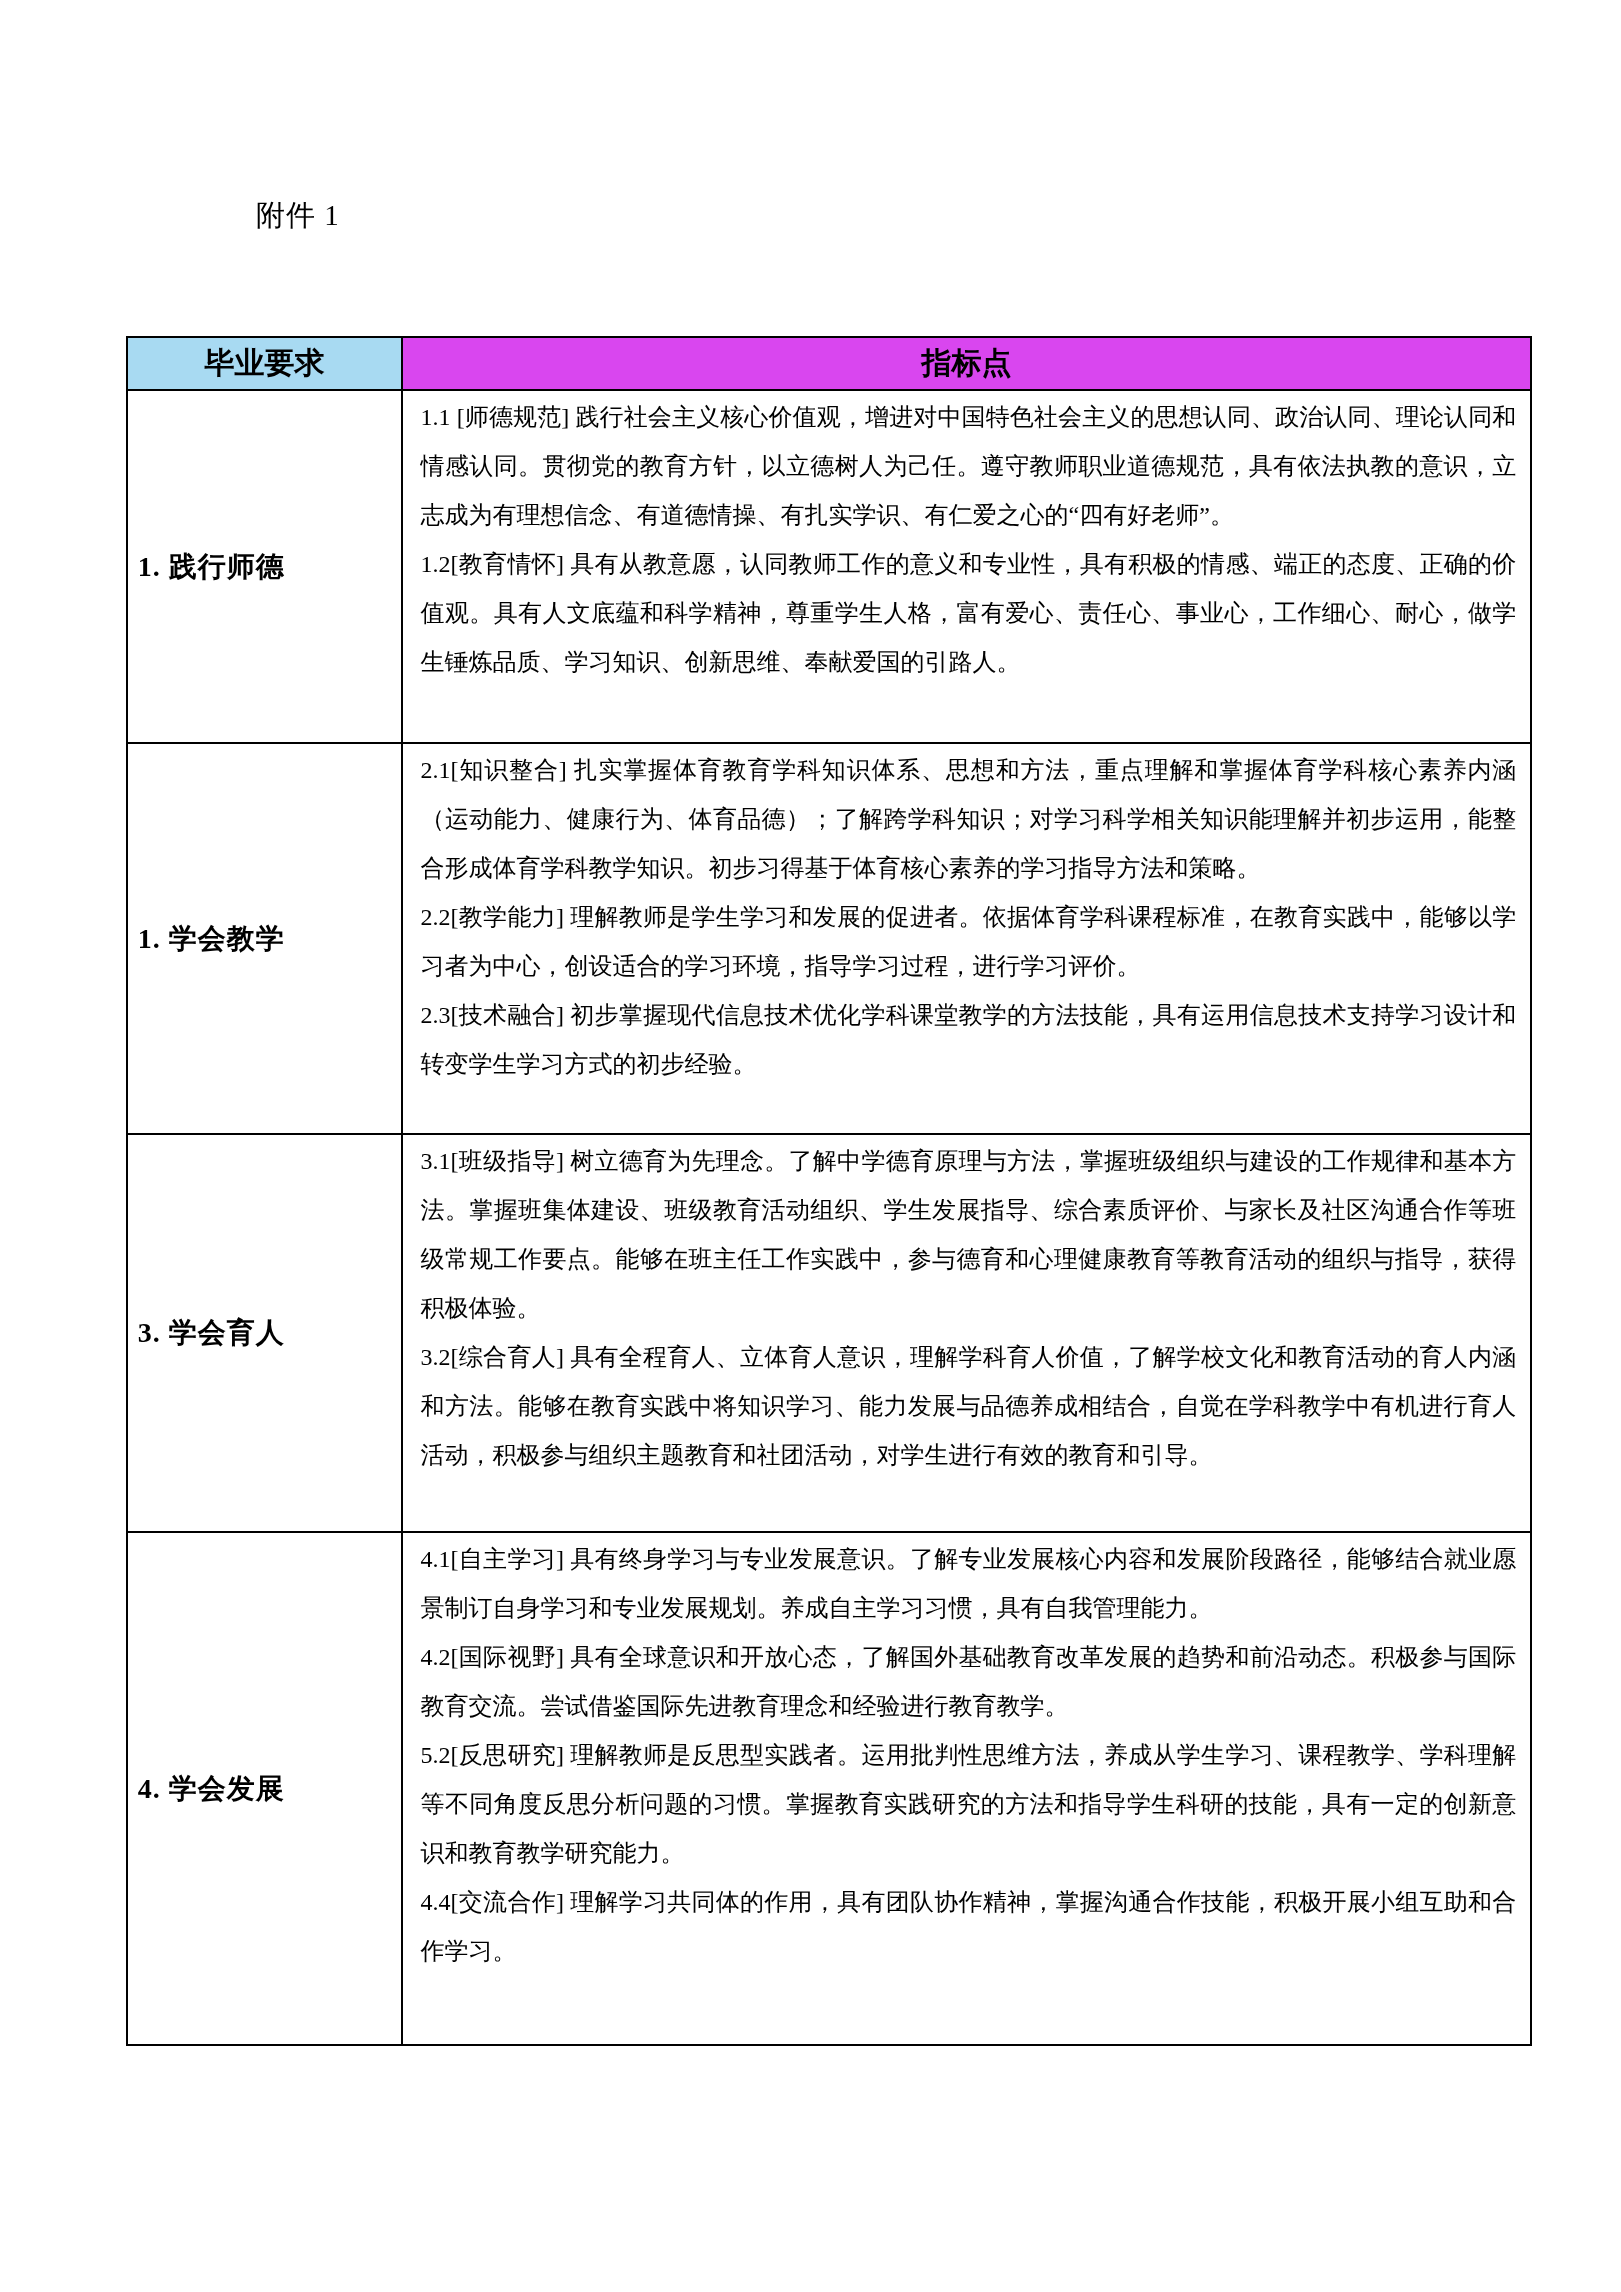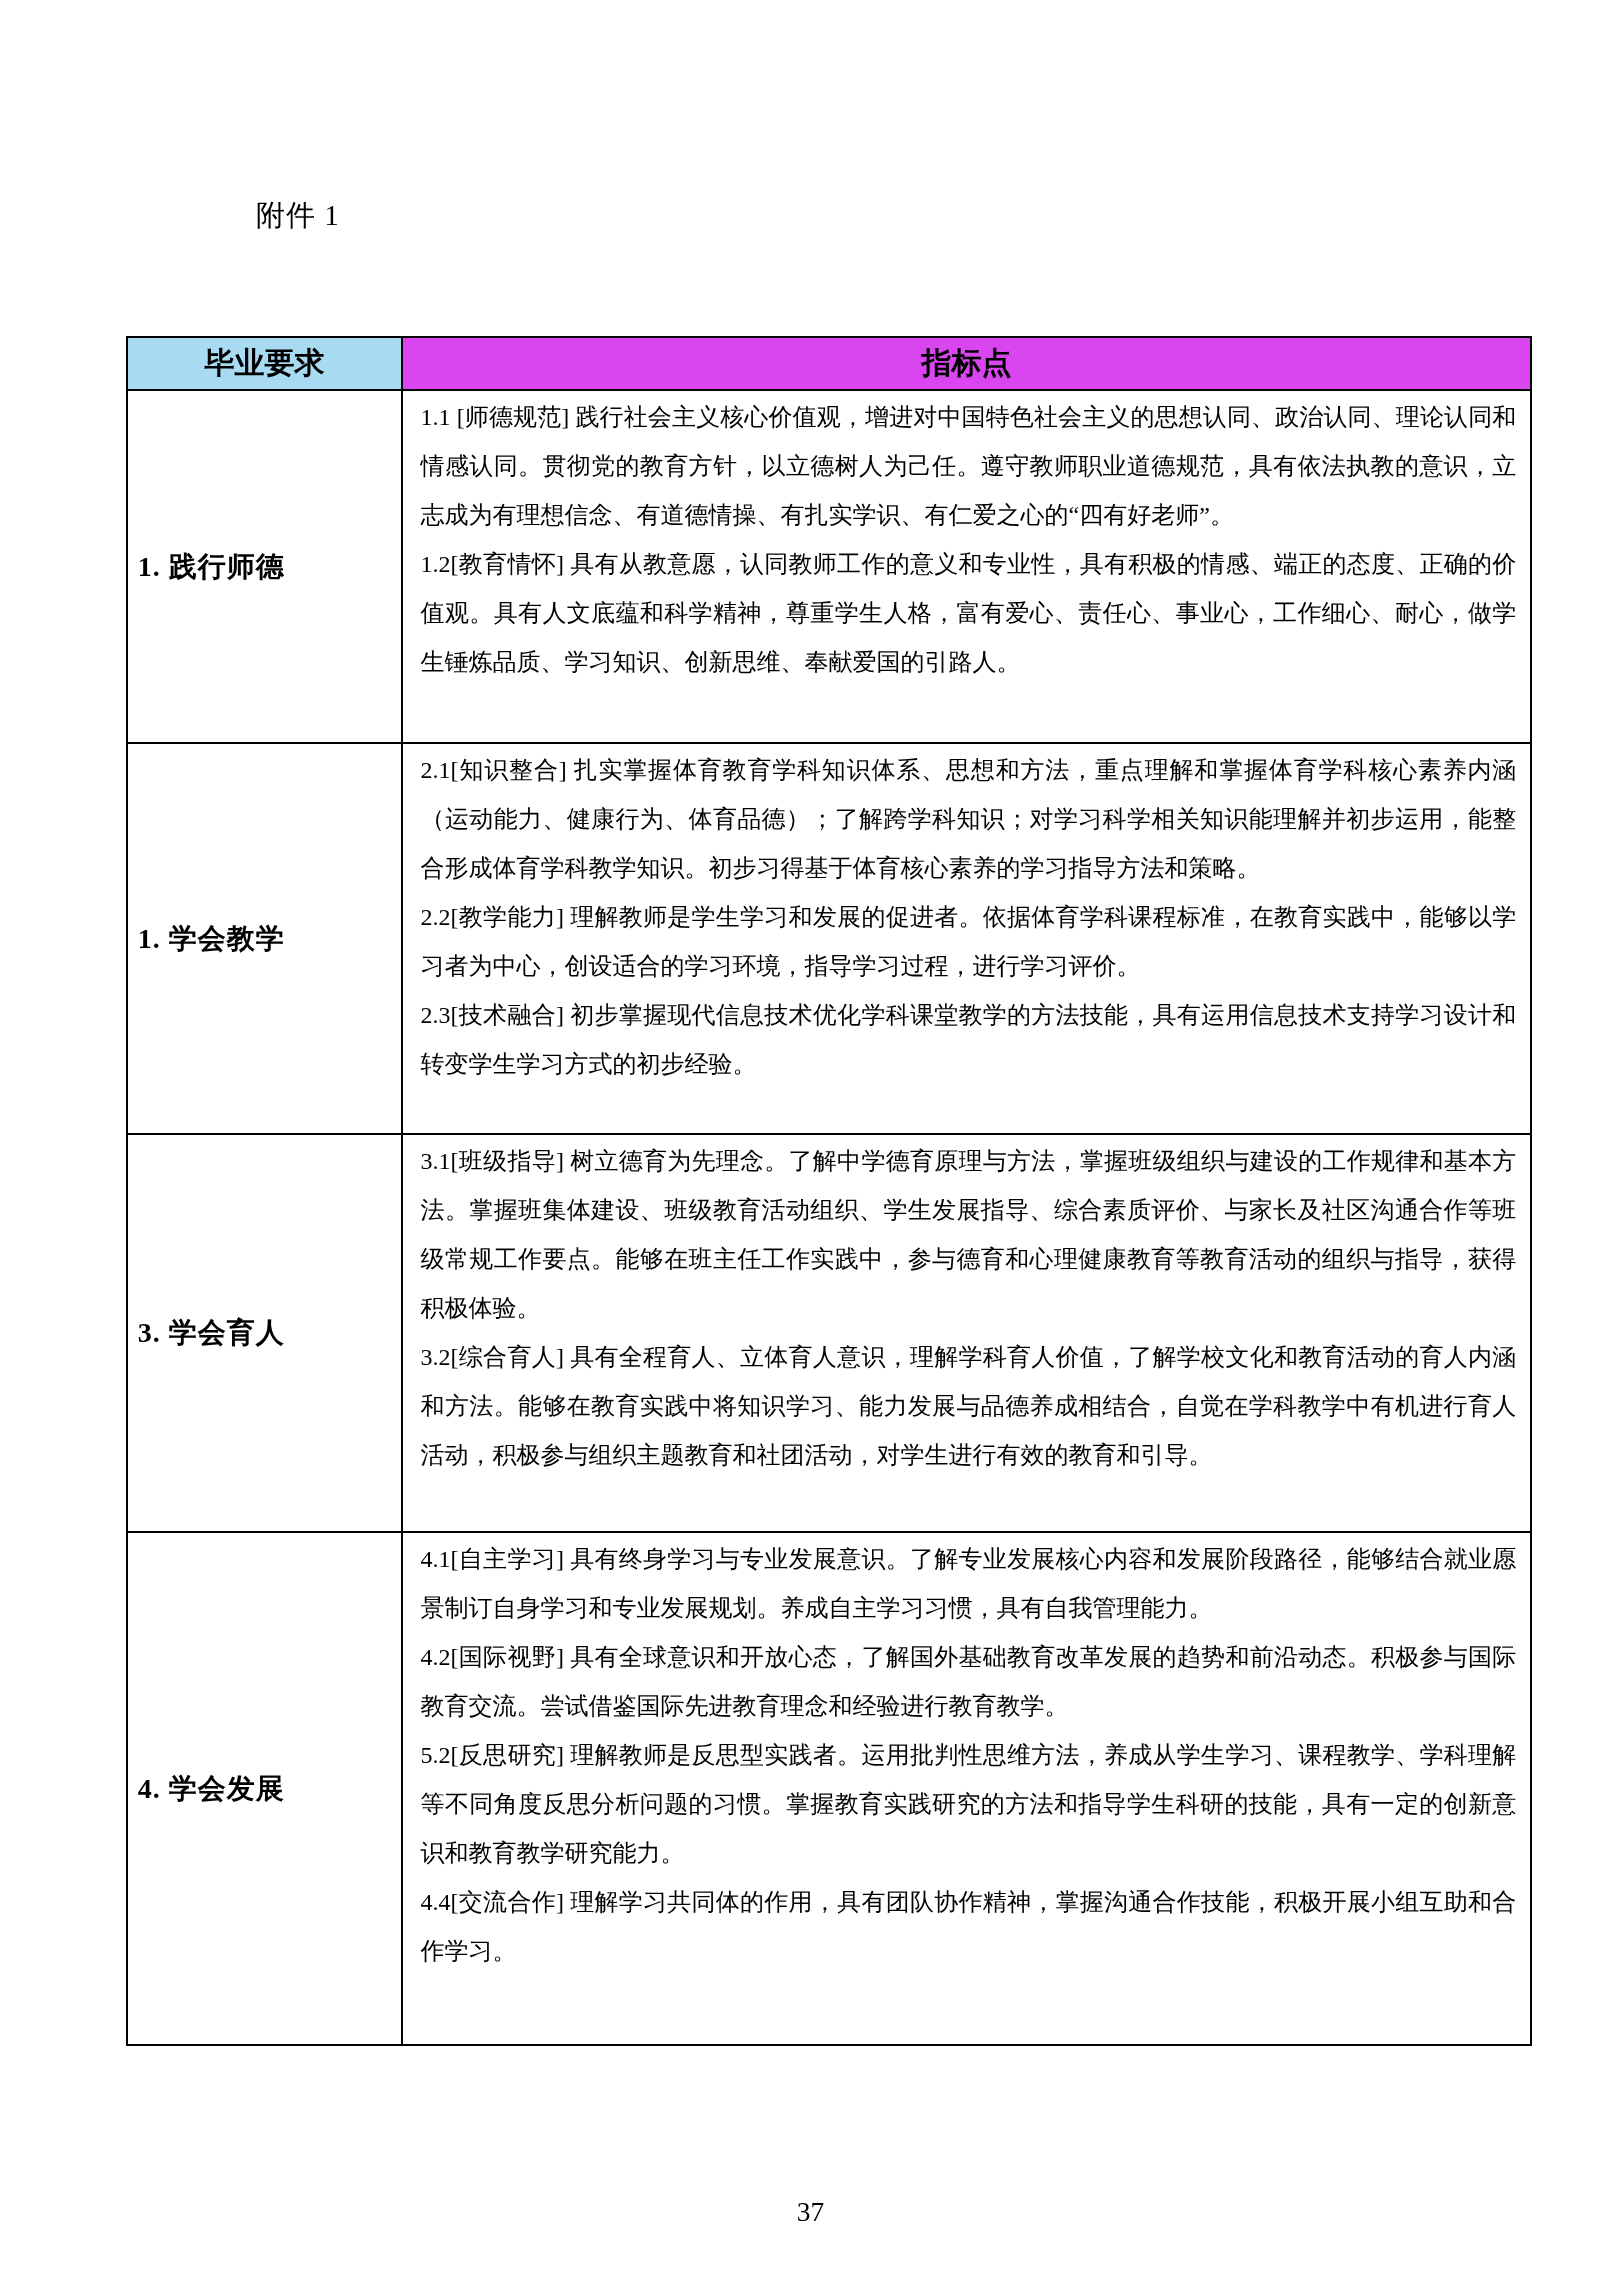--- a/index.html
+++ b/index.html
@@ -147,16 +147,15 @@
           <td class="ind-cell">
             <p class="ind-para">4.1[自主学习] 具有终身学习与专业发展意识。了解专业发展核心内容和发展阶段路径，能够结合就业愿景制订自身学习和专业发展规划。养成自主学习习惯，具有自我管理能力。</p>
             <p class="ind-para">4.2[国际视野] 具有全球意识和开放心态，了解国外基础教育改革发展的趋势和前沿动态。积极参与国际教育交流。尝试借鉴国际先进教育理念和经验进行教育教学。</p>
             <p class="ind-para">5.2[反思研究] 理解教师是反思型实践者。运用批判性思维方法，养成从学生学习、课程教学、学科理解等不同角度反思分析问题的习惯。掌握教育实践研究的方法和指导学生科研的技能，具有一定的创新意识和教育教学研究能力。</p>
             <p class="ind-para">4.4[交流合作] 理解学习共同体的作用，具有团队协作精神，掌握沟通合作技能，积极开展小组互助和合作学习。</p>
           </td>
         </tr>
       </tbody>
   </table>
 
-  <div class="page-number">37</div>
 
 </div>
 
 
 </body></html>

